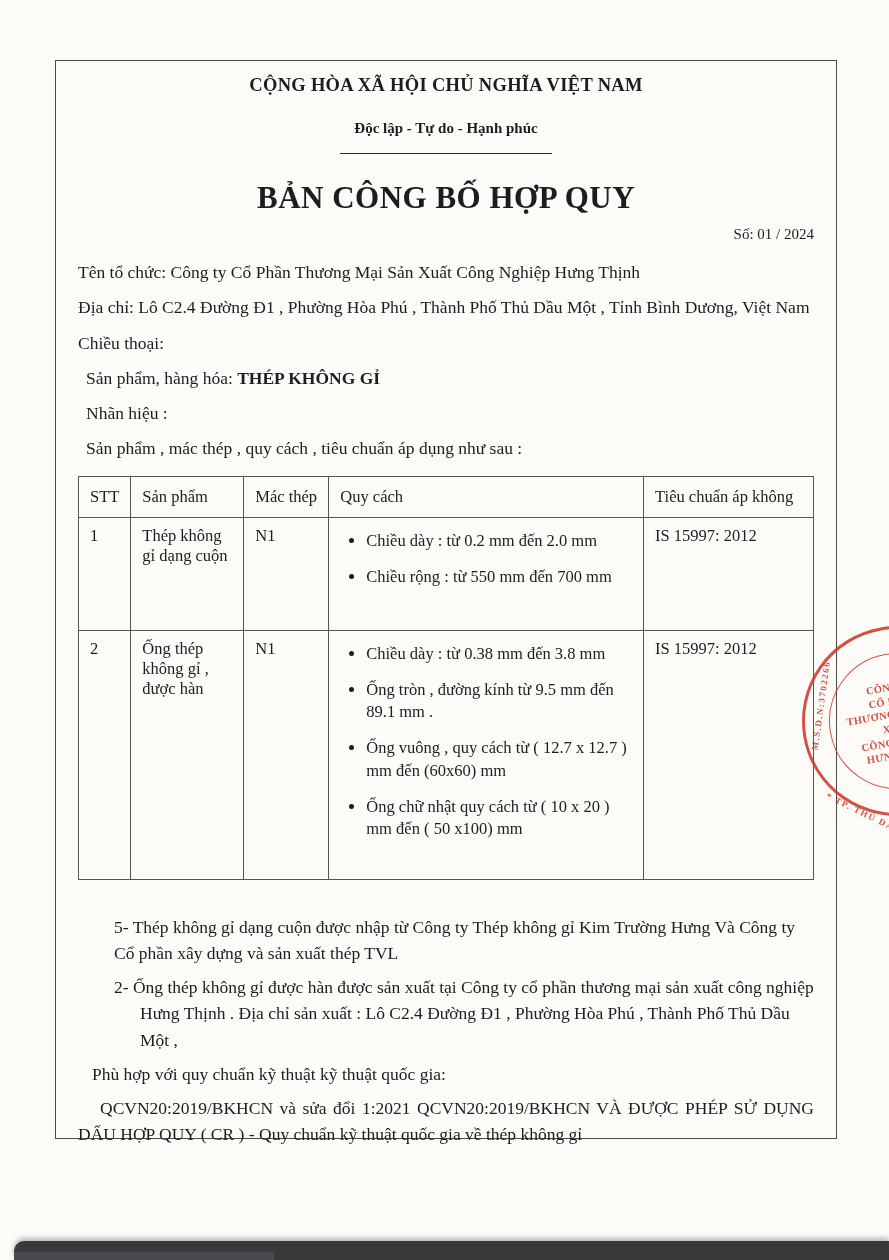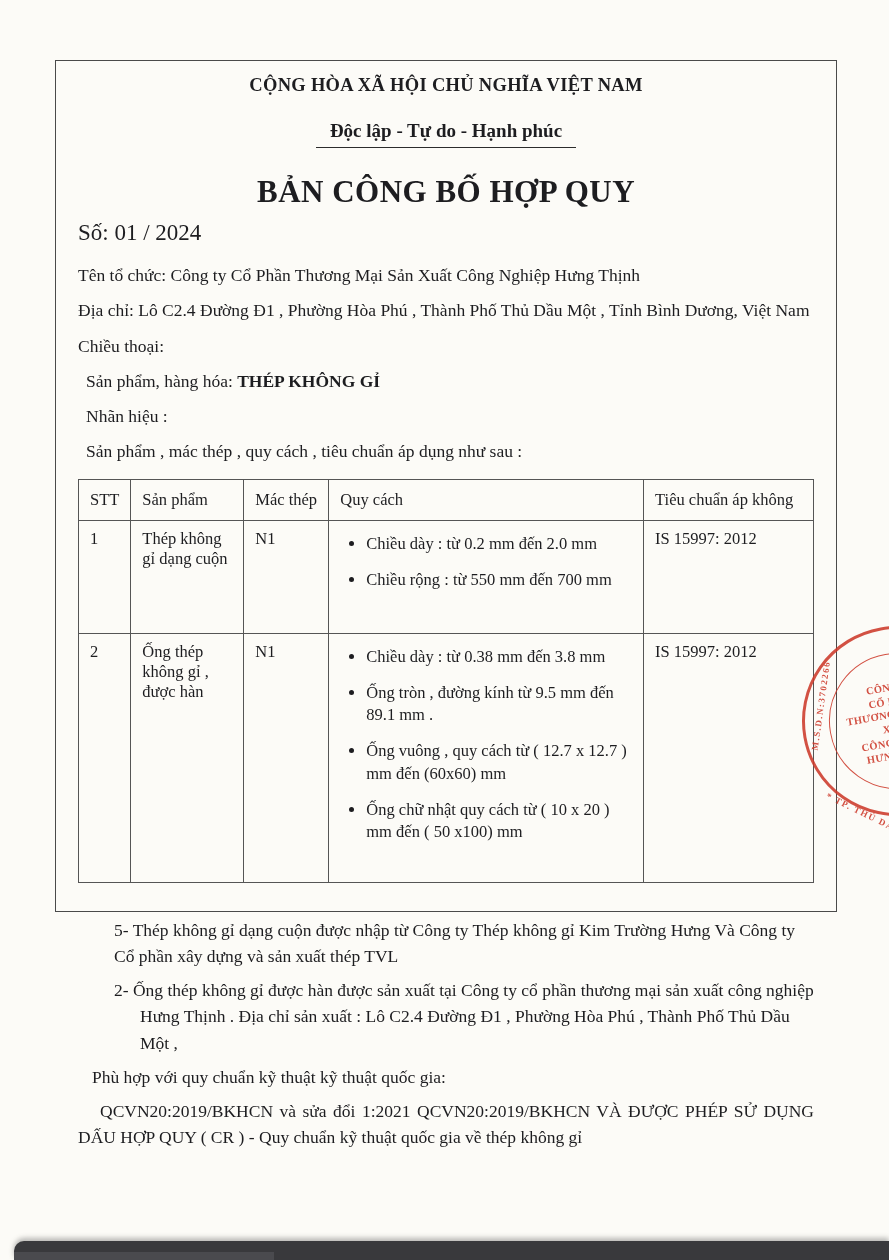--- a/index.html
+++ b/index.html
@@ -2,32 +2,32 @@
 <html><head>
 <meta charset="utf-8">
 <style>
   html,body { margin:0; padding:0; background:#e8e8e8; }
   .page {
     position:relative; width:889px; height:1260px; margin:0 auto;
     background:#fcfbf7; overflow:hidden;
     font-family:"Liberation Serif","DejaVu Serif",serif; color:#1d1d20;
   }
   .frame {
-    position:absolute; left:55px; top:60px; width:782px; height:852px;
+    position:absolute; left:55px; top:60px; width:782px; height:1079px;
     border:1.6px solid #4a4a4a; box-sizing:border-box; padding:14px 22px 0 22px;
   }
   
   .nat-header { text-align:center; }
   .nh1 { font-weight:bold; font-size:18.5px; letter-spacing:.3px; }
   .nh2 {
-    display:inline-block; font-weight:bold; font-size:19px; margin-top:6px;
-    padding:0 14px 5px 14px; border-bottom:1.8px solid #2c2c2c;
+    display:inline-block; font-weight:bold; font-size:15px; margin-top:6px;
+    padding:0 14px 16px 14px; border-bottom:1.8px solid #2c2c2c;
   }
   .doc-title { text-align:center; font-weight:bold; font-size:31px; letter-spacing:.5px; margin-top:26px; }
-  .doc-number { text-align:left; font-size:23px; margin-top:10px; }
+  .doc-number { text-align:right; font-size:15px; margin-top:10px; }
   
   .info { font-size:17.5px; line-height:1.5; margin:9px 0 0 0; }
   .info.first { margin-top:16px; }
   .info.indent { margin-left:8px; }
   .info b { font-weight:bold; }
   
   table.products {
     width:100%; border-collapse:collapse; margin-top:14px;
     font-size:16.5px;
   }

